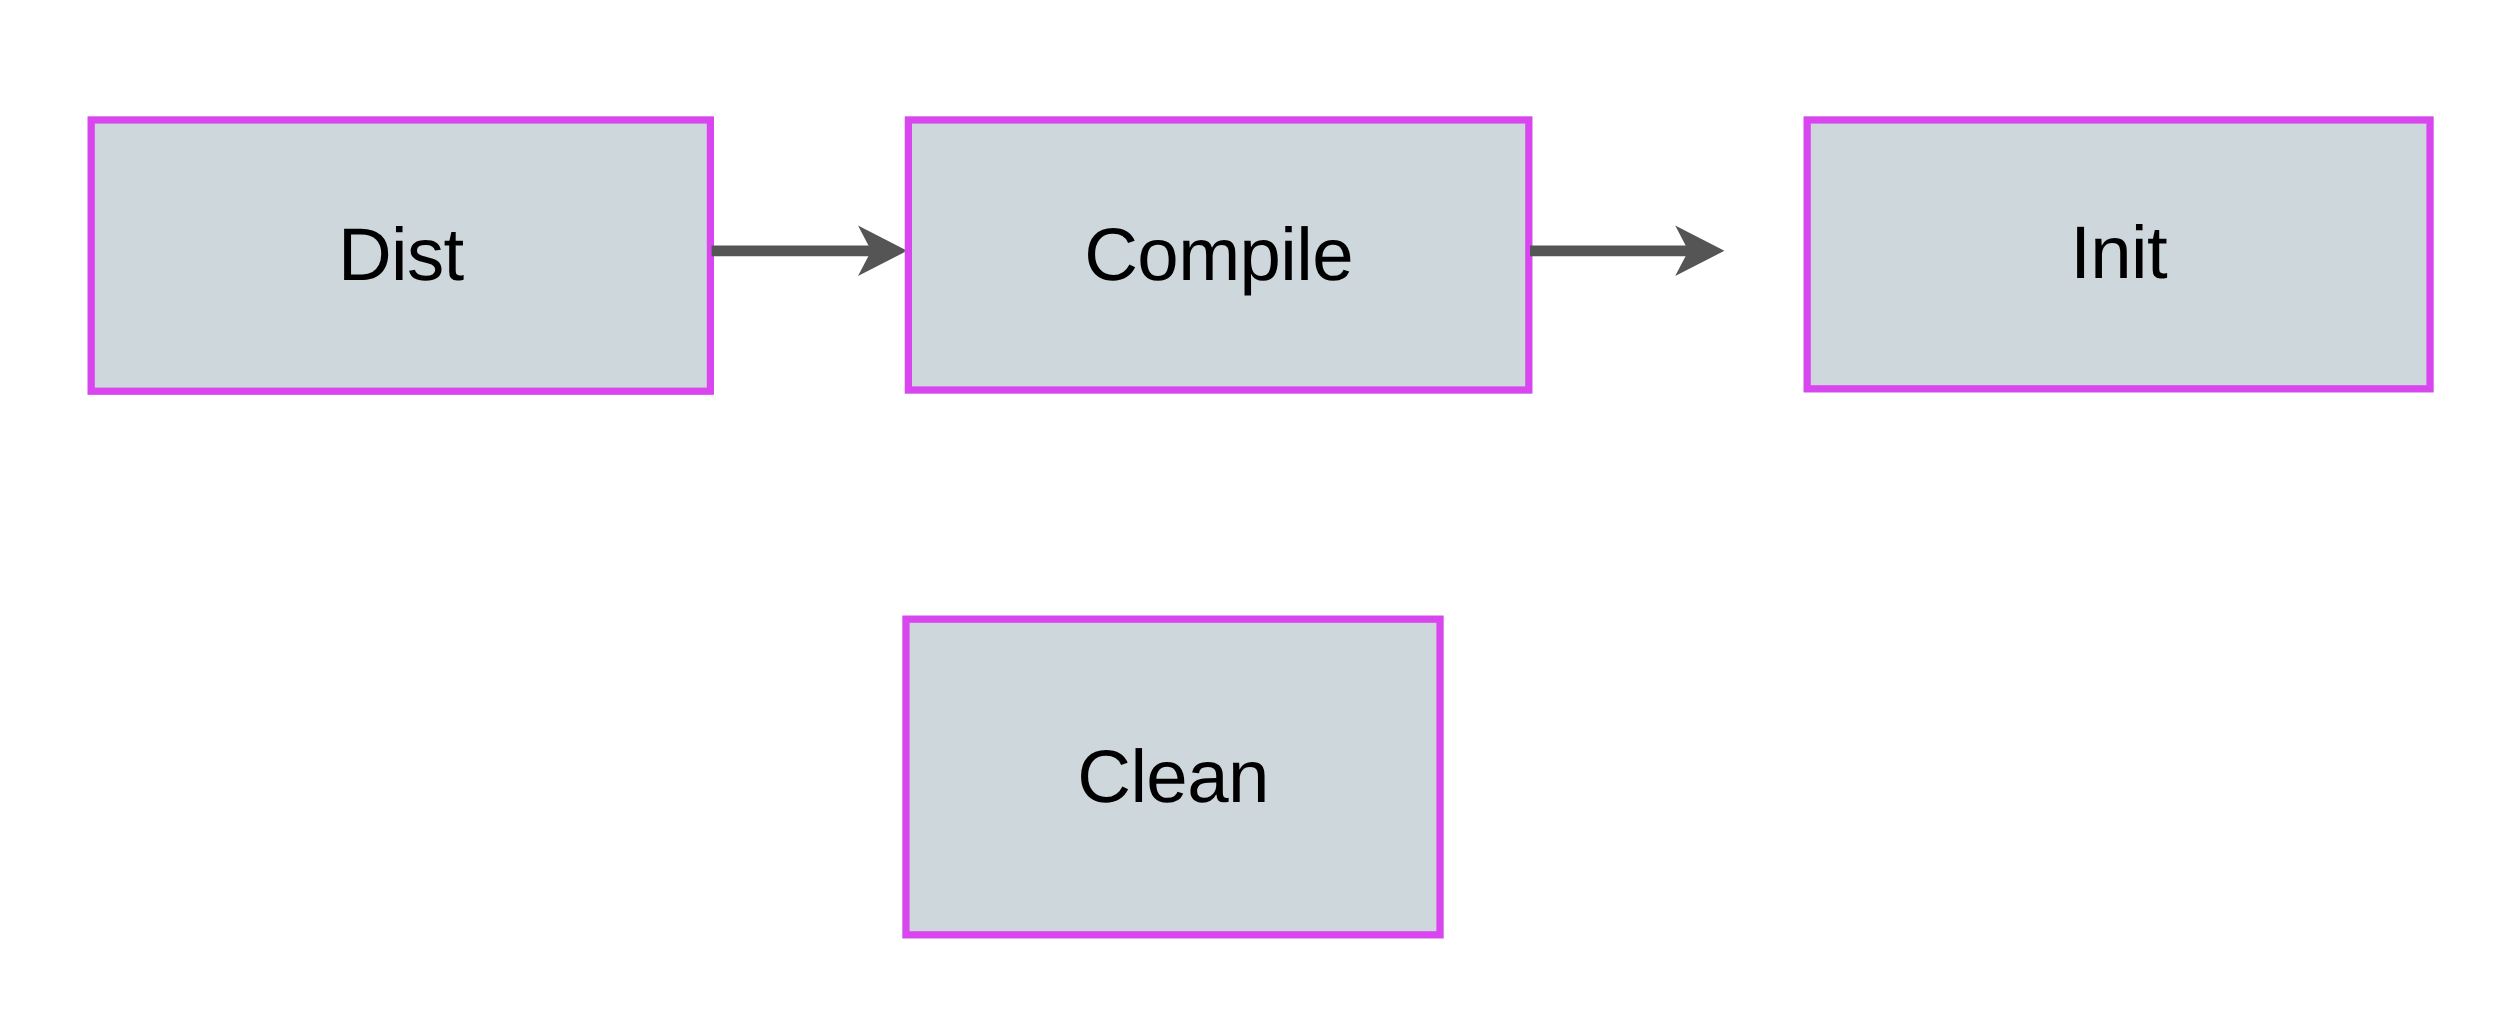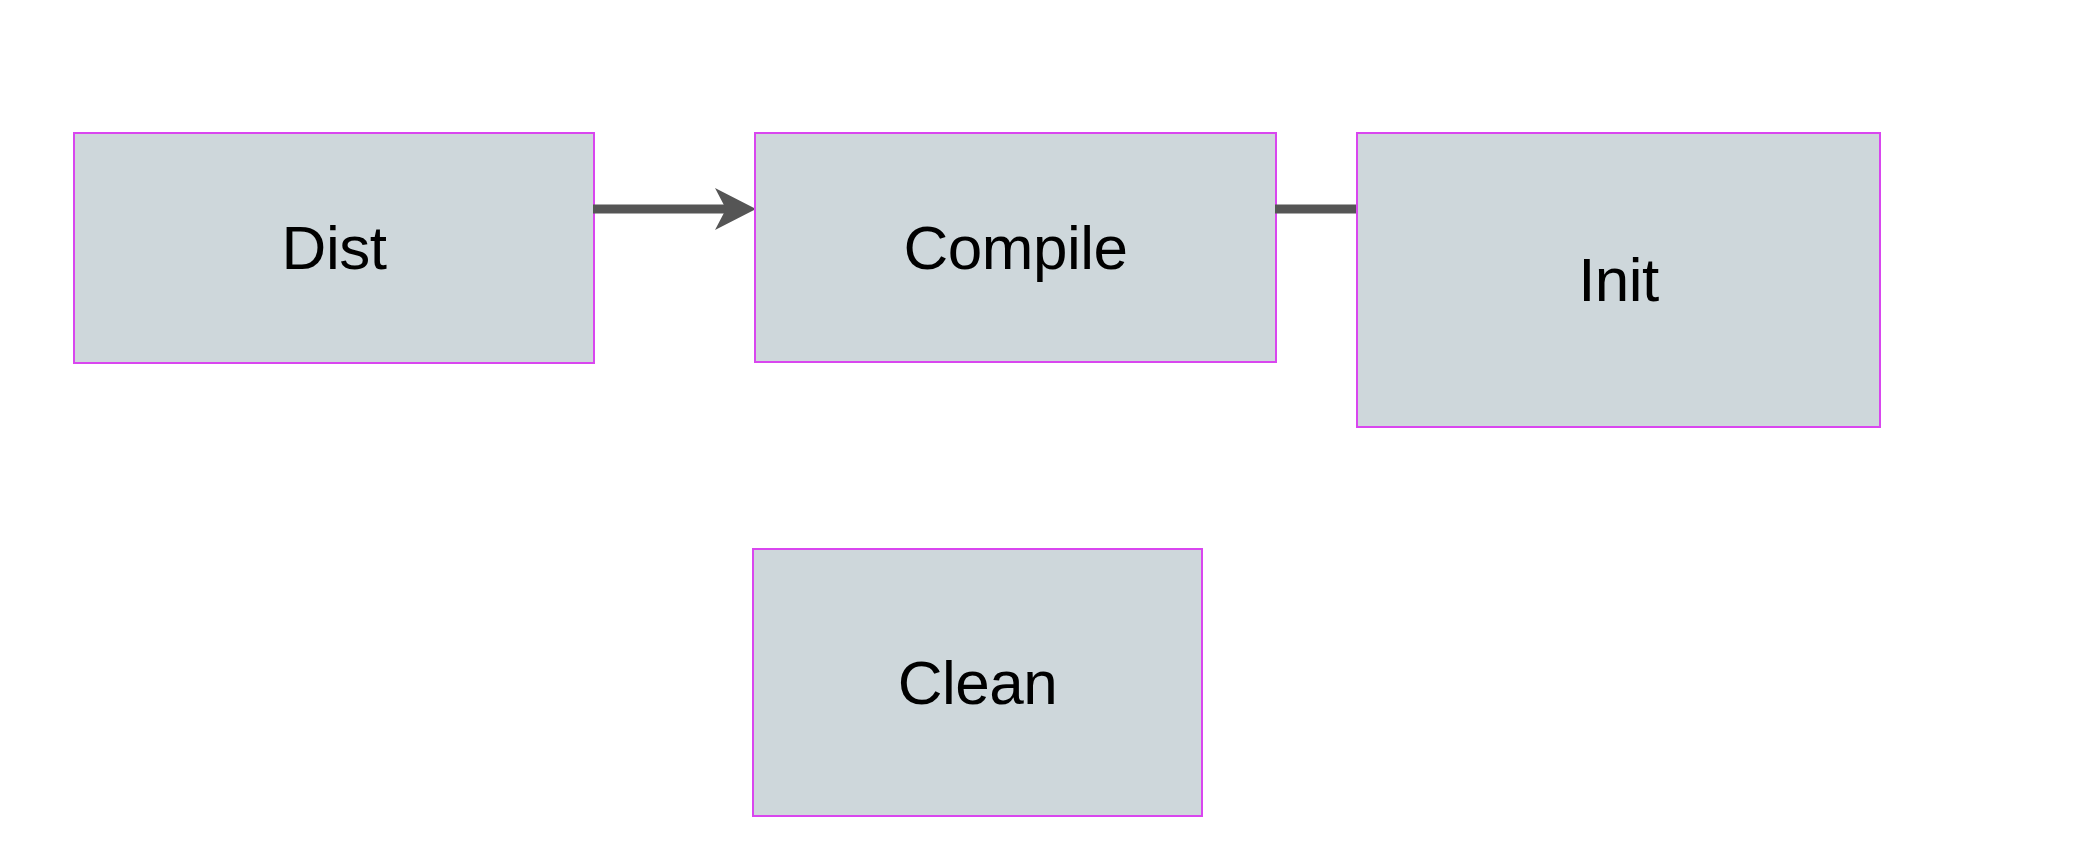--- a/index.html
+++ b/index.html
@@ -15,25 +15,24 @@
     position: relative;
     width: 2078px;
     height: 848px;
     background: #ffffff;
     overflow: hidden;
   }
   .node {
     position: absolute;
     box-sizing: border-box;
     background: #ced7db;
-    border: 2px solid #d946ef;
+    border: 6px solid #d946ef;
     display: flex;
     align-items: center;
     justify-content: center;
-    margin-top: 35px;
   }
   .node-label {
     font-family: "Liberation Sans", sans-serif;
     font-size: 62px;
     line-height: 1;
     color: #000000;
     font-weight: 400;
     letter-spacing: -0.5px;
     white-space: nowrap;
     user-select: none;
@@ -43,21 +42,21 @@
     overflow: visible;
   }
   .edge svg {
     display: block;
     overflow: visible;
   }
 
   
   #node-dist    { left: 73px;   top: 97px;  width: 522px; height: 232px; }
   #node-compile { left: 754px;  top: 97px;  width: 523px; height: 231px; }
-  #node-init    { left: 1356px; top: 97px;  width: 525px; height: 296px; }
+  #node-init    { left: 1503px; top: 97px;  width: 525px; height: 230px; }
   #node-clean   { left: 752px;  top: 513px; width: 451px; height: 269px; }
 
   
   #edge-dist-compile { left: 593px;  top: 186px; width: 164px; height: 46px; }
   #edge-compile-init { left: 1275px; top: 186px; width: 163px; height: 46px; }
 </style>
 </head>
 <body>
 
 <div id="canvas">

